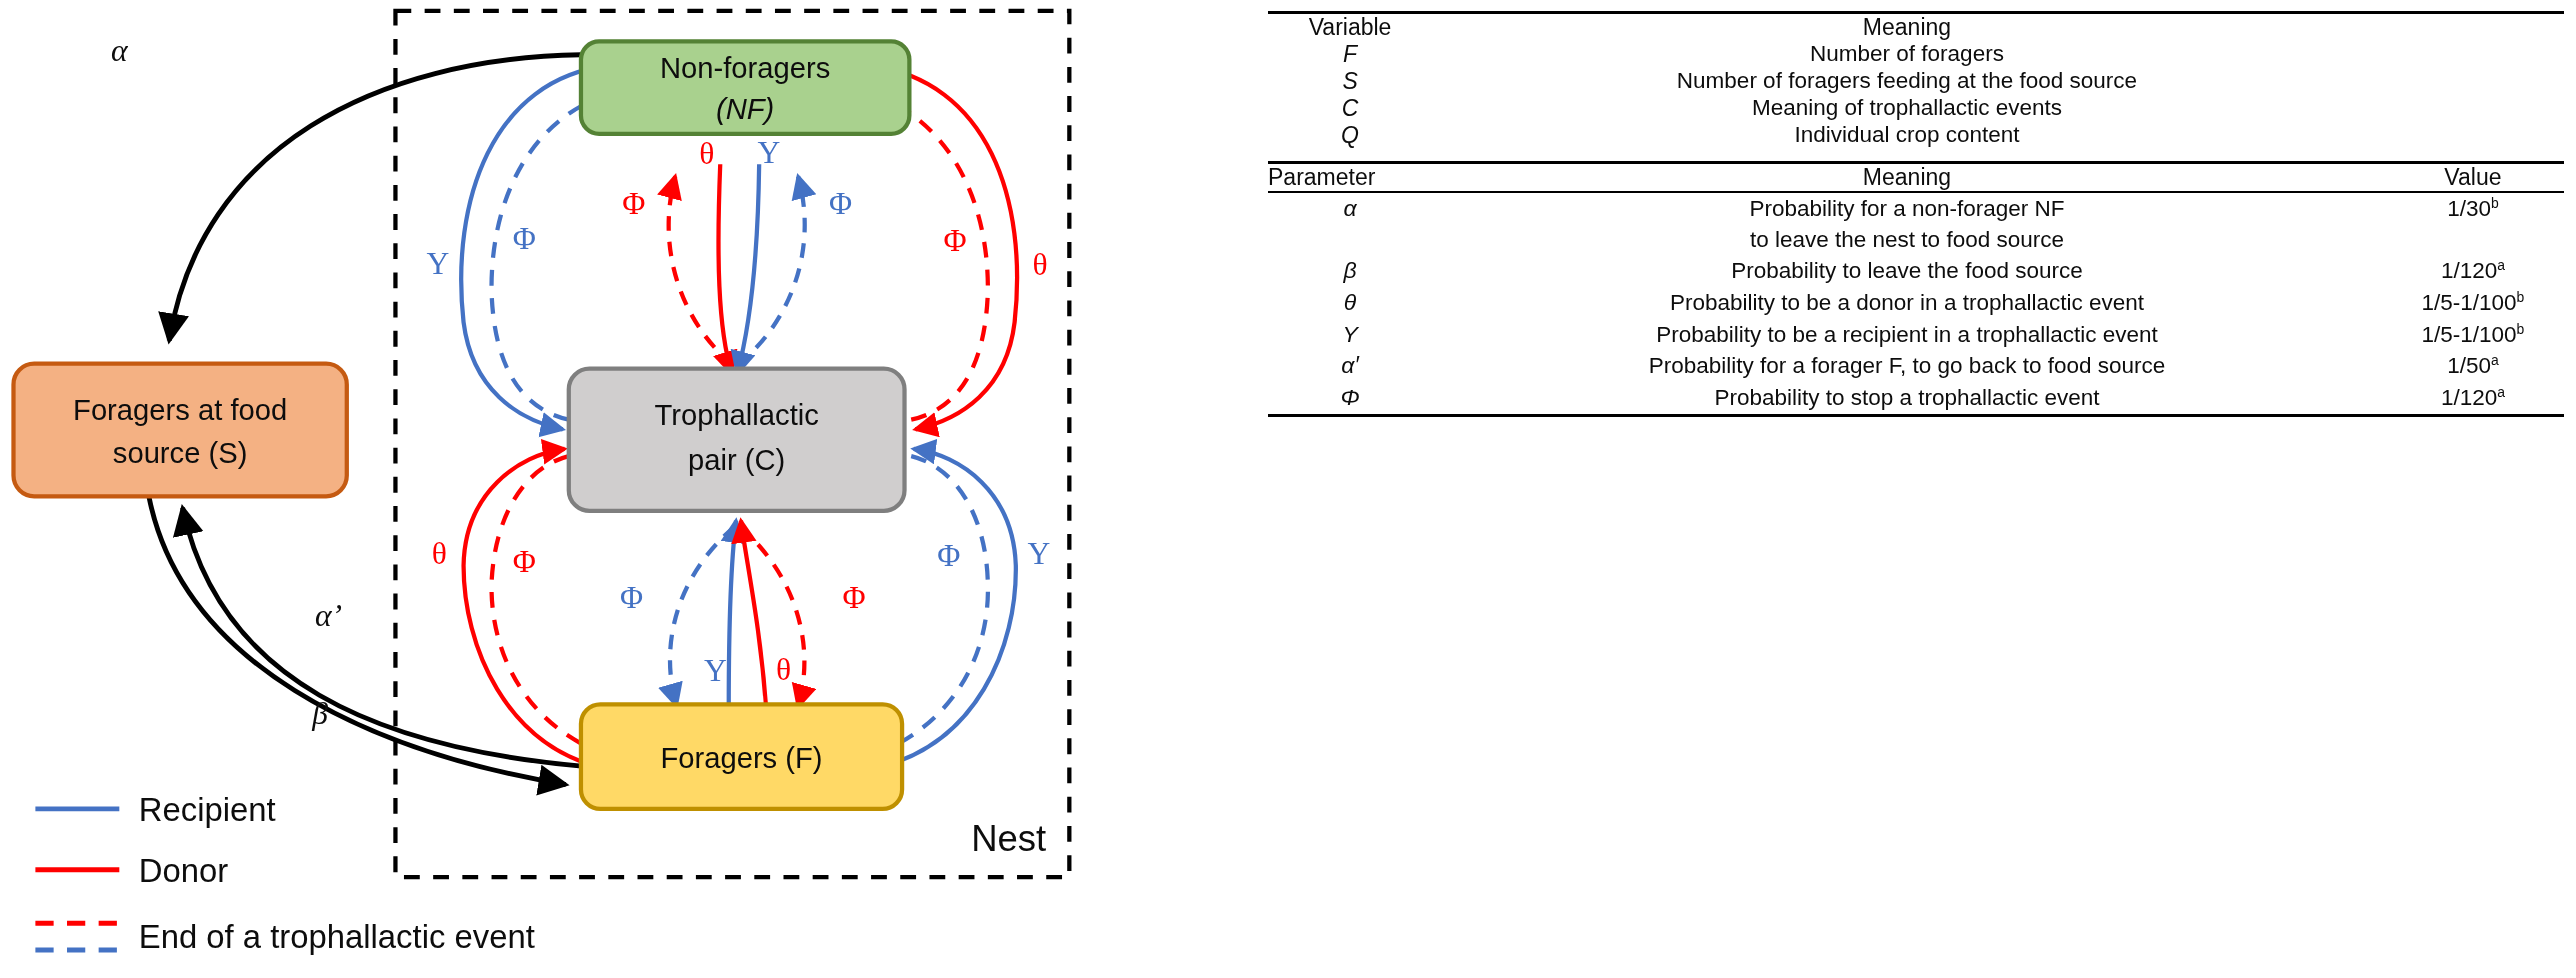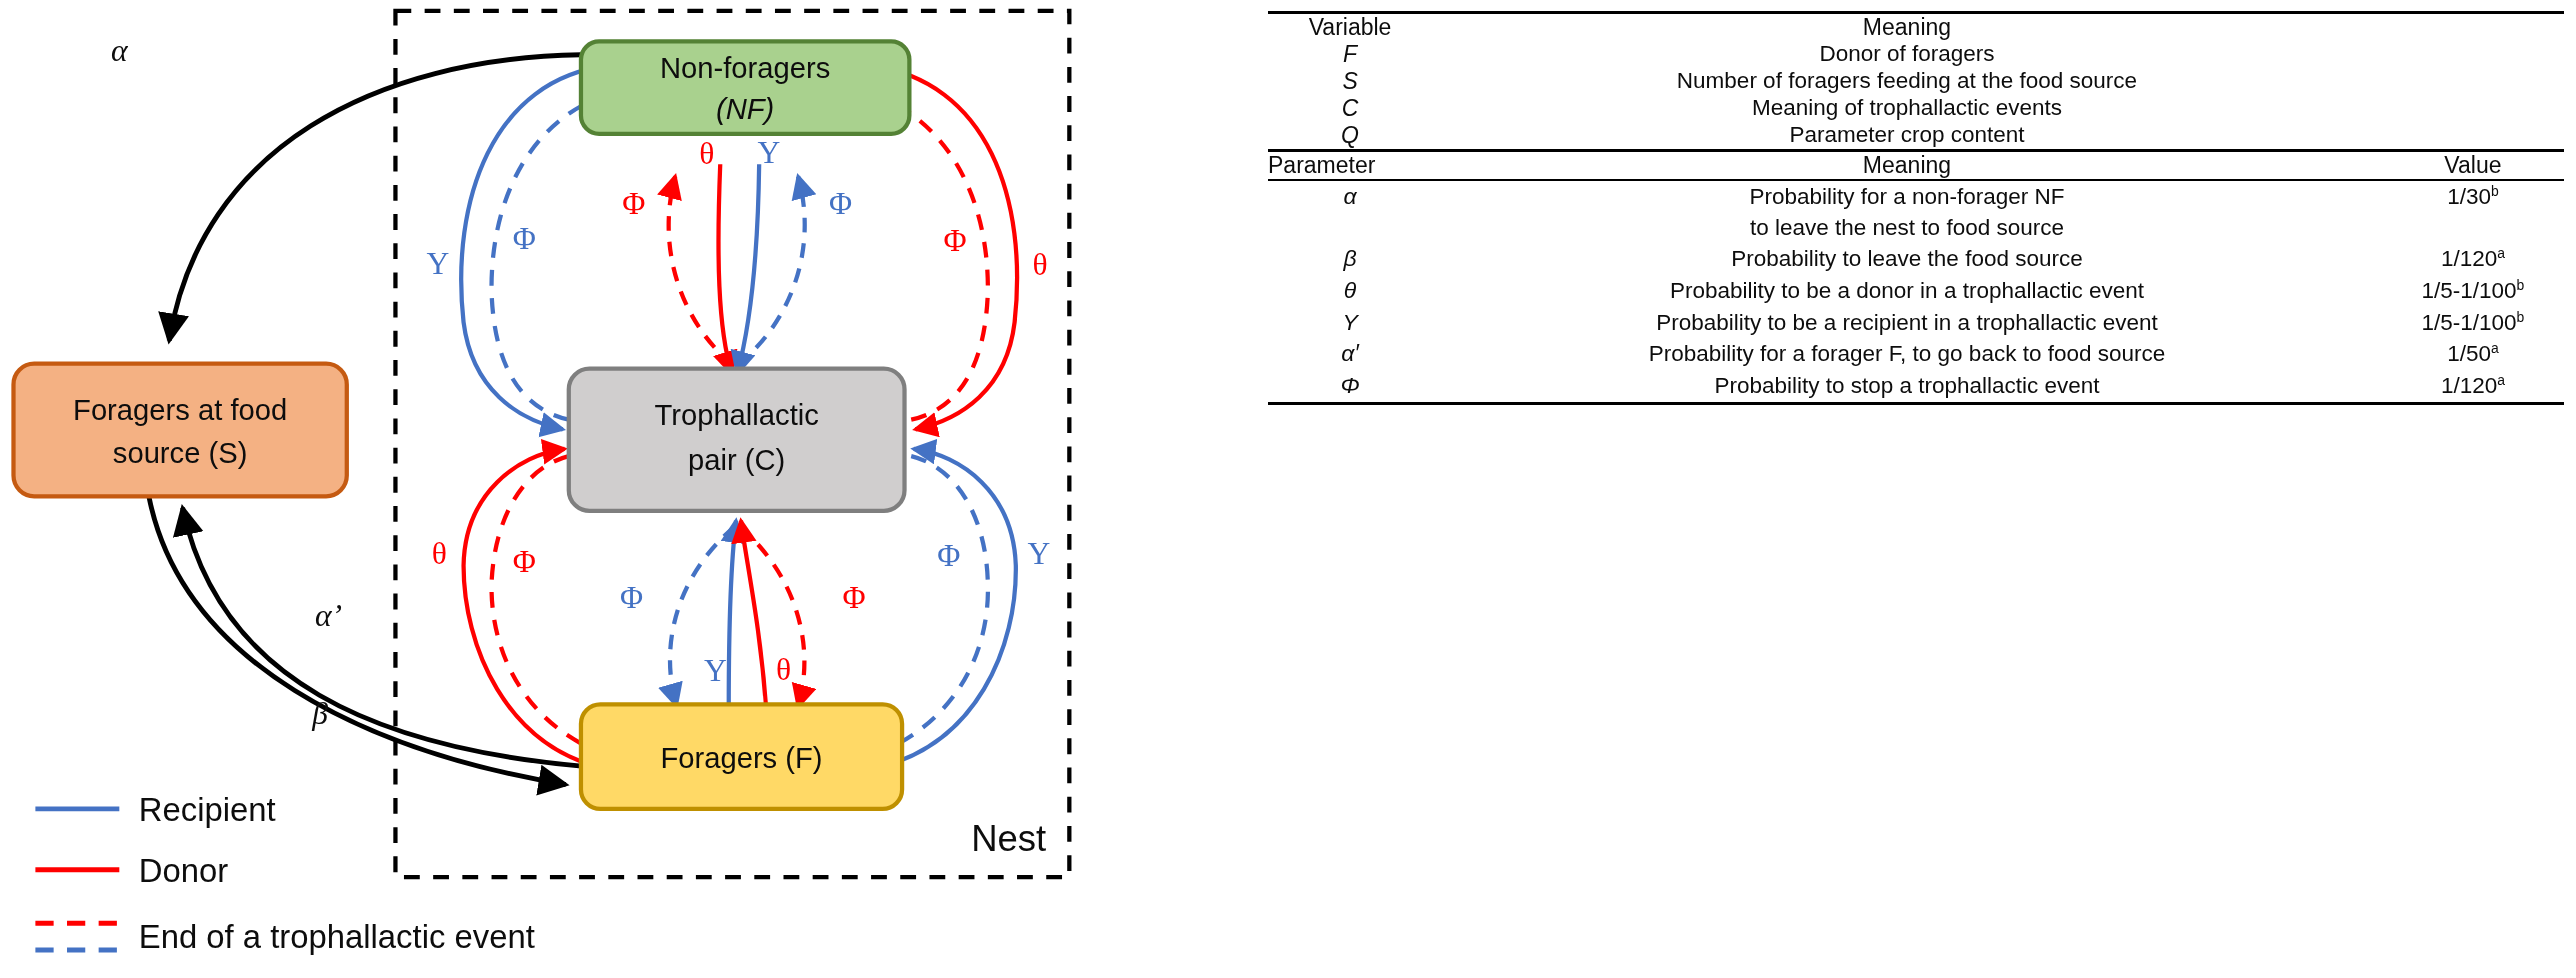--- a/index.html
+++ b/index.html
@@ -147,45 +147,45 @@
       <tbody>
         <tr class="rule-top hdr">
           <td class="c-sym" style="font-style:normal;margin-top:26px;">Variable</td>
           <td class="c-mean">Meaning</td>
           <td class="c-val"></td>
         </tr>
 
 
         <tr class="varrow">
           <td class="c-sym">F</td>
-          <td class="c-mean">Donor of foragers</td>
+          <td class="c-mean">Number of foragers</td>
           <td class="c-val"></td>
         </tr>
 
         <tr class="varrow">
           <td class="c-sym">S</td>
           <td class="c-mean">Number of foragers feeding at the food source</td>
           <td class="c-val"></td>
         </tr>
 
         <tr class="varrow">
           <td class="c-sym">C</td>
           <td class="c-mean">Meaning of trophallactic events</td>
           <td class="c-val"></td>
         </tr>
 
         <tr class="varrow">
           <td class="c-sym">Q</td>
-          <td class="c-mean">Parameter crop content</td>
+          <td class="c-mean">Individual crop content</td>
           <td class="c-val"></td>
         </tr>
       </tbody>
     </table>
 
-    <table class="params" style="margin-top:0;">
+    <table class="params" style="margin-top:12px;">
       <colgroup>
           <col class="c-sym">
           <col class="c-mean">
           <col class="c-val">
         </colgroup>
       <tbody>
         <tr class="rule-top hdr">
           <td class="c-sym" style="font-style:normal;text-align:left !important;">Parameter</td>
           <td class="c-mean">Meaning</td>
           <td class="c-val">Value</td>

